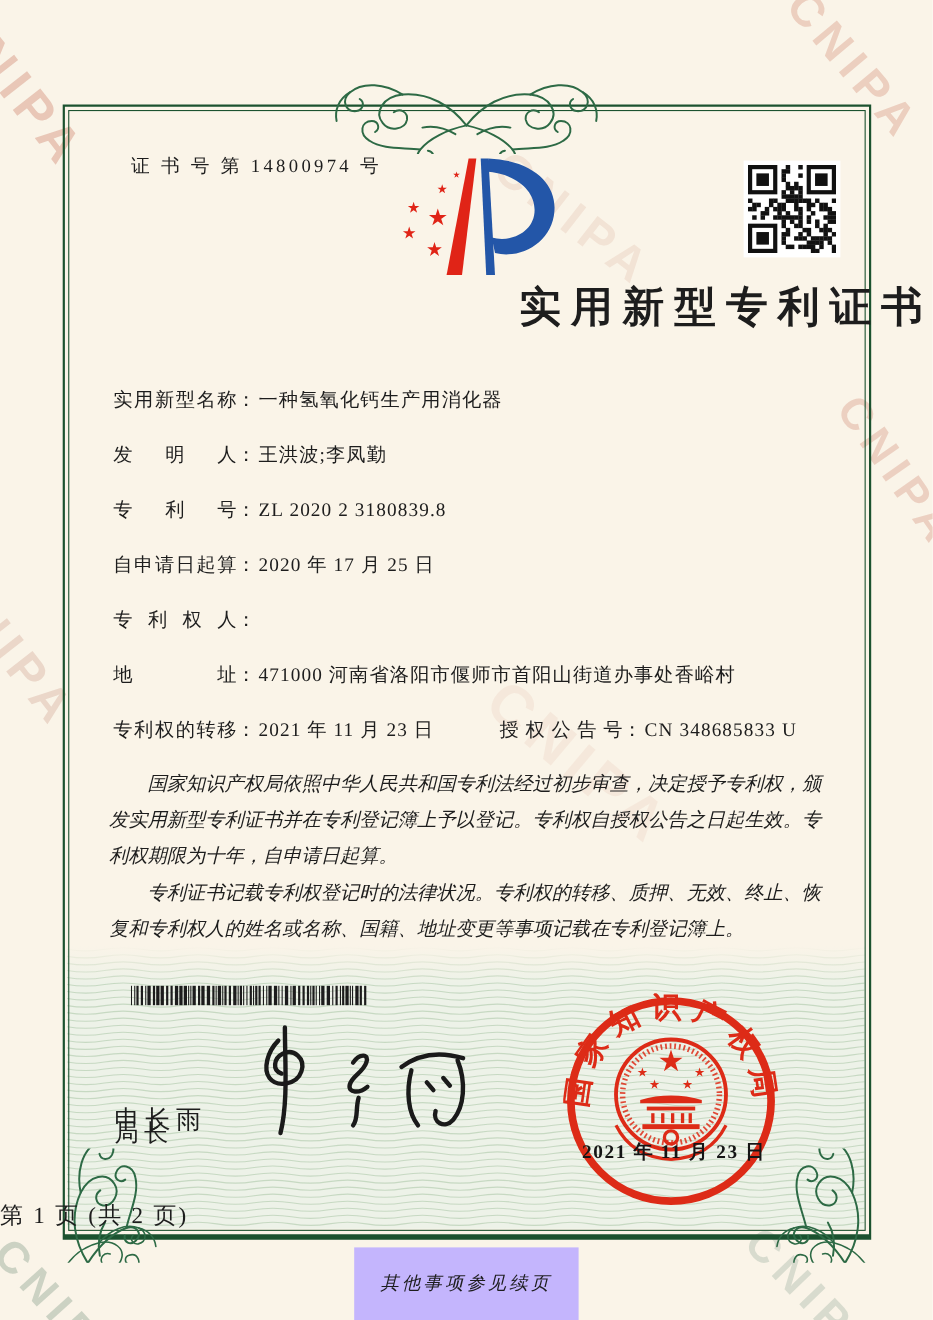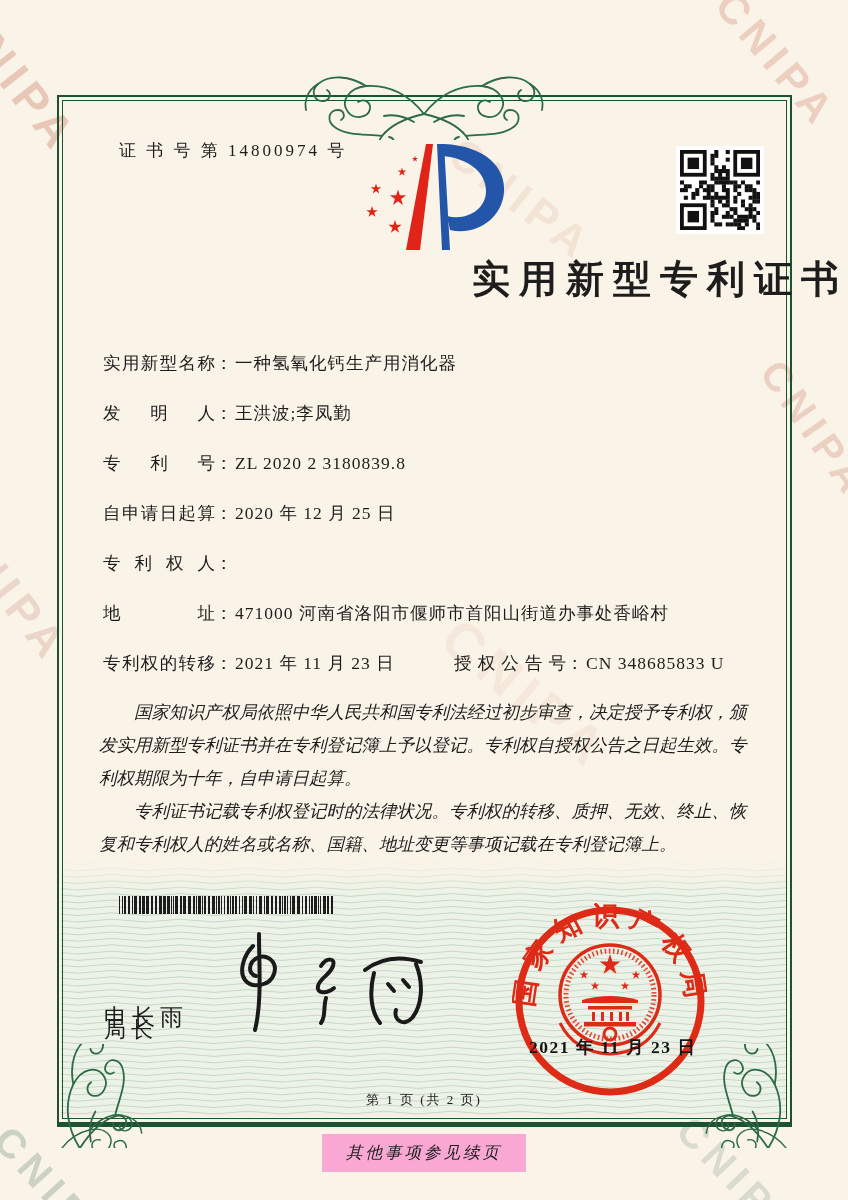--- a/index.html
+++ b/index.html
@@ -60,25 +60,25 @@
   .director-label{position:absolute; left:104px; top:1015px; font-size:22px; letter-spacing:5px;
     font-family:"Liberation Sans","DejaVu Sans",sans-serif; z-index:10;}
   .director-name{position:absolute; left:104px; top:1002px; font-size:23px; letter-spacing:5px;
     font-family:"Liberation Sans","DejaVu Sans",sans-serif; z-index:10;}
   .signature{position:absolute; left:215px; top:928px; z-index:11;}
   .seal{position:absolute; left:512px; top:903px; z-index:12;}
   .seal-date{
     position:absolute; left:529px; top:1035px; z-index:13; font-size:17.5px;
     font-weight:bold; letter-spacing:1.5px; color:#151515;
   }
-  .page-info{position:absolute; left:0; right:0; top:1091px; text-align:center; font-size:13px;
+  .page-info{position:absolute; left:0; right:0; top:1091px; text-align:left; font-size:21px;
     letter-spacing:2px; z-index:10;}
   .footer-note{
     position:absolute; left:50%; transform:translateX(-50%); top:1134px; z-index:10;
-    background:#f9a8d4; padding:8px 24px; font-size:16.5px; letter-spacing:3px; font-style:italic;
+    background:#c4b5fd; padding:22px 24px; font-size:16.5px; letter-spacing:3px; font-style:italic;
   }
   
   .orn{position:absolute; z-index:6; pointer-events:none;}
   .orn-top{left:296px; top:56px;}
   .orn-bl{left:34px; top:1044px;}
   .orn-br{left:694px; top:1044px;}
 </style>
 </head>
 <body>
 
@@ -338,21 +338,21 @@
         <span class="fvalue">王洪波;李凤勤</span>
     </div>
     <div class="frow">
       <span class="flabel">专利号</span>
         <span class="fcolon">：</span>
         <span class="fvalue">ZL 2020 2 3180839.8</span>
     </div>
     <div class="frow">
       <span class="flabel">自申请日起算</span>
         <span class="fcolon">：</span>
-        <span class="fvalue">2020 年 12 月 25 日</span>
+        <span class="fvalue">2020 年 17 月 25 日</span>
     </div>
     <div class="frow">
       <span class="flabel">专利权人</span>
         <span class="fcolon">：</span>
     </div>
     <div class="frow">
       <span class="flabel">地址</span>
         <span class="fcolon">：</span>
         <span class="fvalue">471000 河南省洛阳市偃师市首阳山街道办事处香峪村</span>
     </div>

